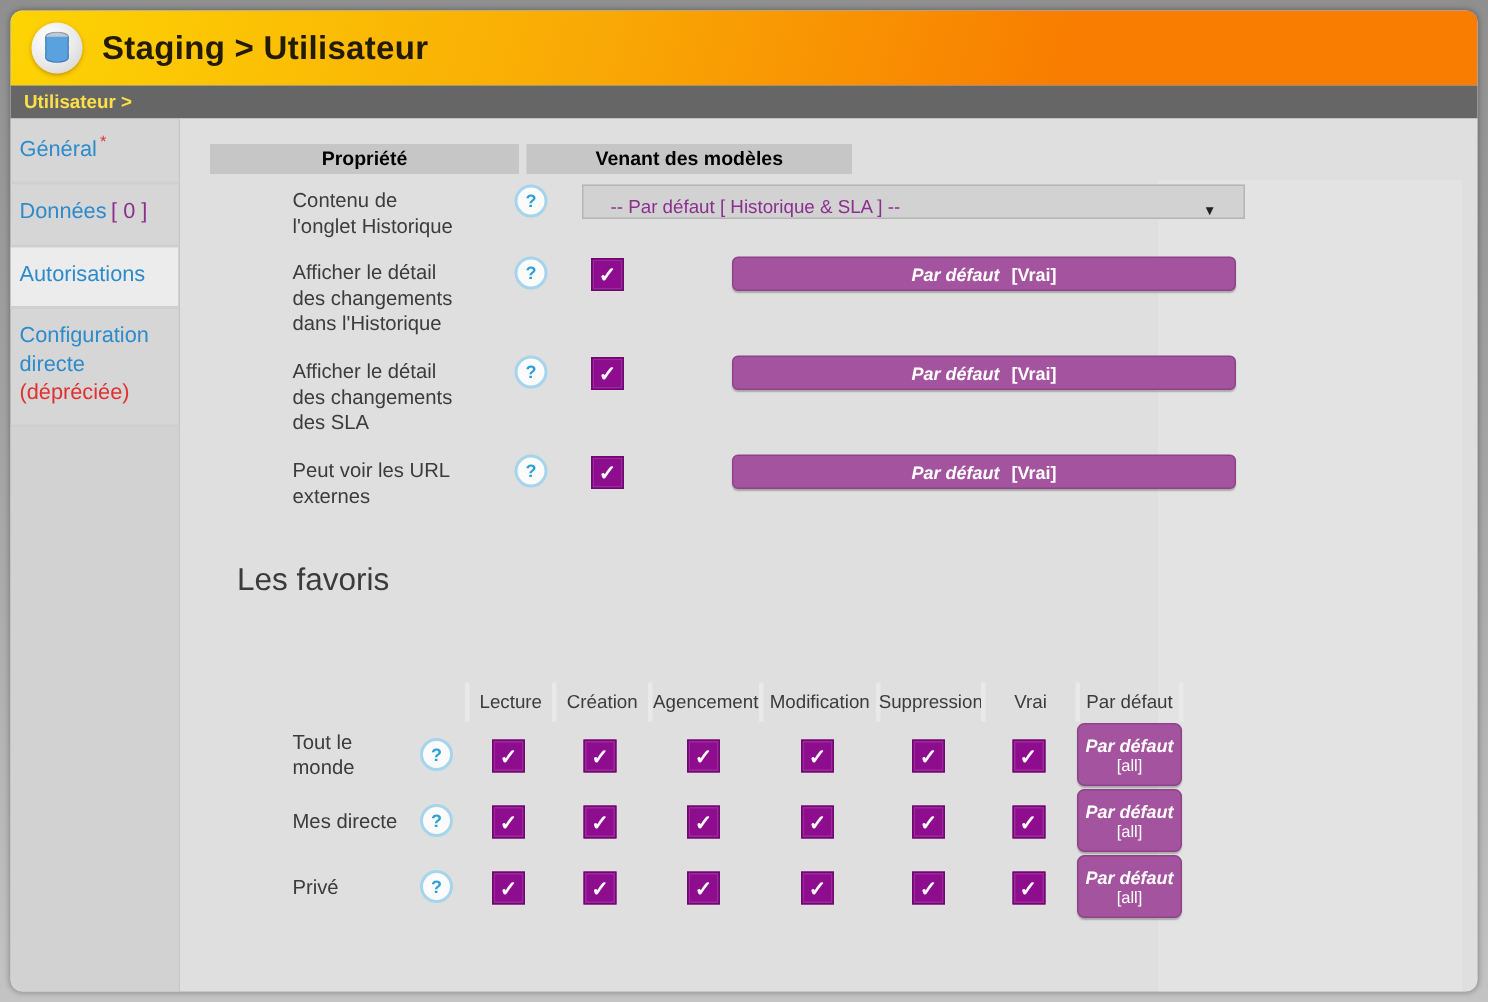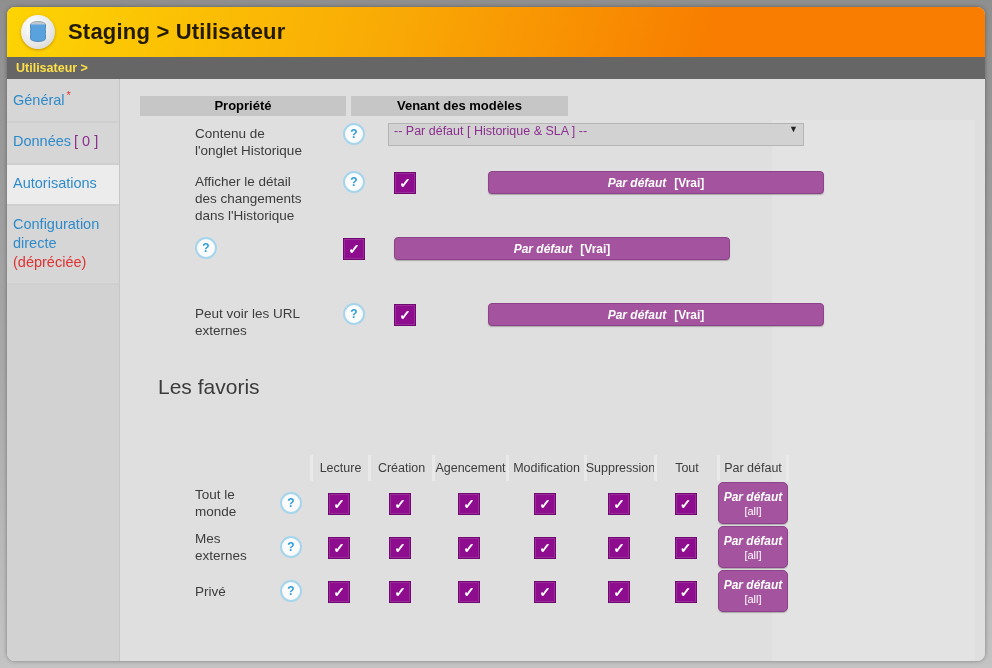--- a/index.html
+++ b/index.html
@@ -71,21 +71,21 @@
   }
   .checkbox{
     width:20px;height:20px;background:#8e0d8e;border:1px solid #70096f;
     color:#ffffff;display:flex;align-items:center;justify-content:center;
     font-size:14px;font-weight:700;cursor:pointer;margin-top:1px;
     box-shadow:inset 0 0 0 1px rgba(255,255,255,.12);
   }
   .sel{
     grid-column:3/5;margin-left:-6px;width:404px;height:21px;
     background:#d2d2d2;border:1px solid #b5b5b5;
-    display:flex;align-items:flex-start;padding:0 5px;cursor:pointer;
+    display:flex;align-items:flex-end;padding:0 18px;cursor:pointer;
   }
   .sel-val{flex:1;font-size:12.5px;color:#8b2f8f;}
   .sel-caret{font-size:9px;color:#222;}
   .pill-btn{
     height:21px;width:334px;background:#a4549e;border:1px solid #8d4289;border-radius:4px;
     color:#fff;font-size:12px;display:flex;align-items:center;justify-content:center;gap:8px;
     cursor:pointer;box-shadow:0 1px 1px rgba(0,0,0,.25);
   }
   .btn-main{font-style:italic;font-weight:700;}
   .btn-val{font-weight:600;}
@@ -175,20 +175,21 @@
         <div class="checkbox">
             <span>✓</span>
           </div>
         <div class="pill-btn">
           <span class="btn-main">Par défaut</span>
           <span class="btn-val">[Vrai]</span>
         </div>
       </div>
 
       <div class="prop-row row2">
+        <div class="plabel">Afficher le détail des changements des SLA</div>
         <div class="q-icon">
             <span>?</span>
           </div>
         <div class="checkbox">
             <span>✓</span>
           </div>
         <div class="pill-btn">
           <span class="btn-main">Par défaut</span>
           <span class="btn-val">[Vrai]</span>
         </div>
@@ -212,21 +213,21 @@
       <div class="sect fav">Les favoris</div>
 
       <div class="fav-grid">
         <div></div>
         <div></div>
         <div class="fav-h">Lecture</div>
         <div class="fav-h">Création</div>
         <div class="fav-h">Agencement</div>
         <div class="fav-h">Modification</div>
         <div class="fav-h">Suppression</div>
-        <div class="fav-h">Tout</div>
+        <div class="fav-h">Vrai</div>
         <div class="fav-h last">Par défaut</div>
       </div>
 
       <div class="fav-grid fav-row">
         <div class="fav-label">Tout le monde</div>
         <div class="q-icon">
             <span>?</span>
           </div>
         <div class="fav-cell">
             <div class="checkbox">
@@ -260,21 +261,21 @@
           </div>
         <div class="fav-cell">
             <div class="fav-btn">
           <span class="btn-main">Par défaut</span>
           <span class="btn-sub">[all]</span>
         </div>
           </div>
       </div>
 
       <div class="fav-grid fav-row">
-        <div class="fav-label">Mes externes</div>
+        <div class="fav-label">Mes directe</div>
         <div class="q-icon">
             <span>?</span>
           </div>
         <div class="fav-cell">
             <div class="checkbox">
               <span>✓</span>
             </div>
           </div>
         <div class="fav-cell">
             <div class="checkbox">

